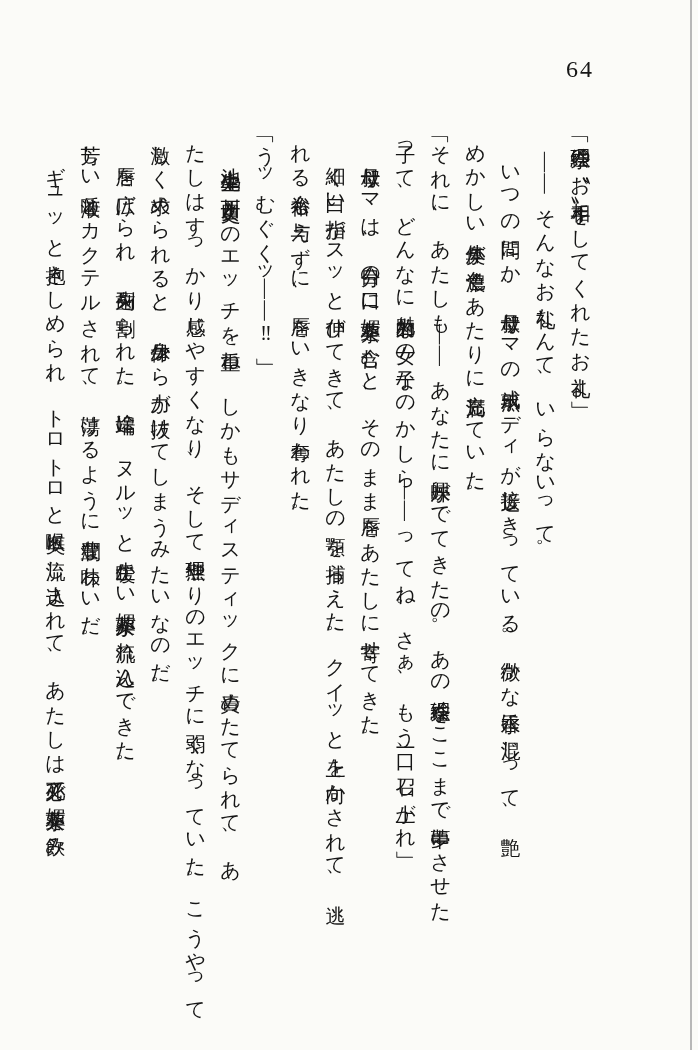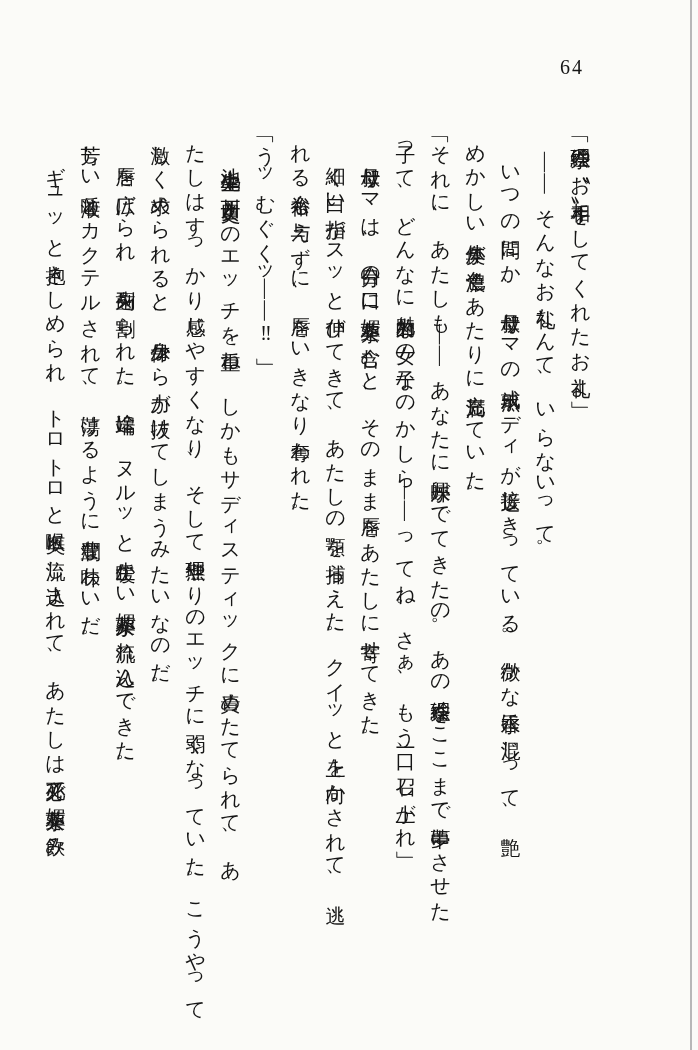--- a/index.html
+++ b/index.html
@@ -17,23 +17,23 @@
     position: relative;
     width: 698px; height: 1050px;
     background: var(--paper);
     overflow: hidden;
     color: var(--ink);
   }
   .page-number {
     position: absolute;
     top: 56px; left: 560px;
     width: 40px;
-    font-size: 20px;
+    font-size: 24px;
     letter-spacing: 2px;
-    text-align: left;
+    text-align: center;
     color: var(--ink);
   }
   .text-block {
     position: absolute;
     top: 130px;
     right: 100px;
     height: 882px;
     writing-mode: vertical-rl;
     text-orientation: mixed;
     font-size: 20px;

